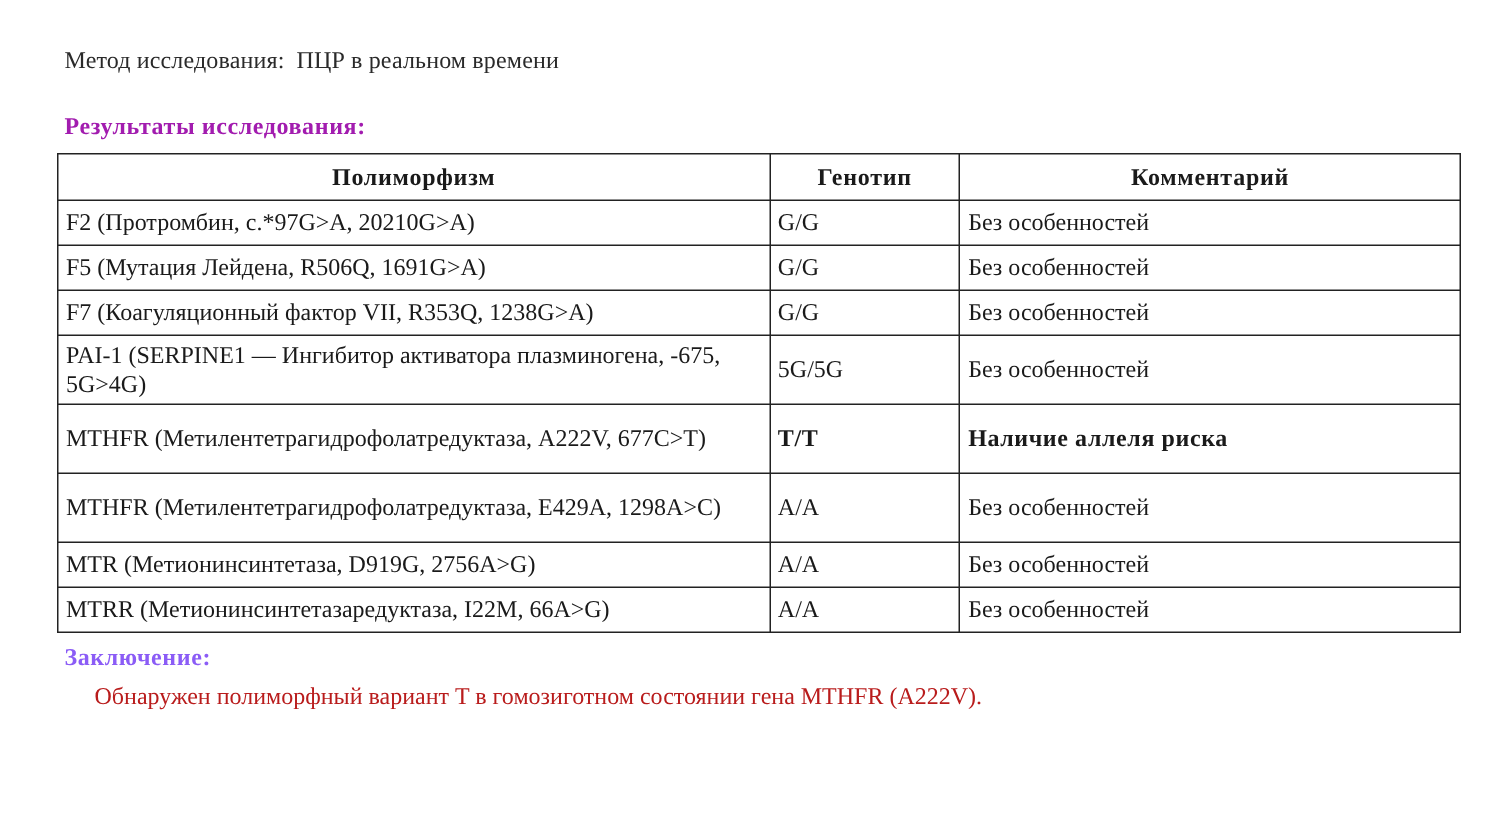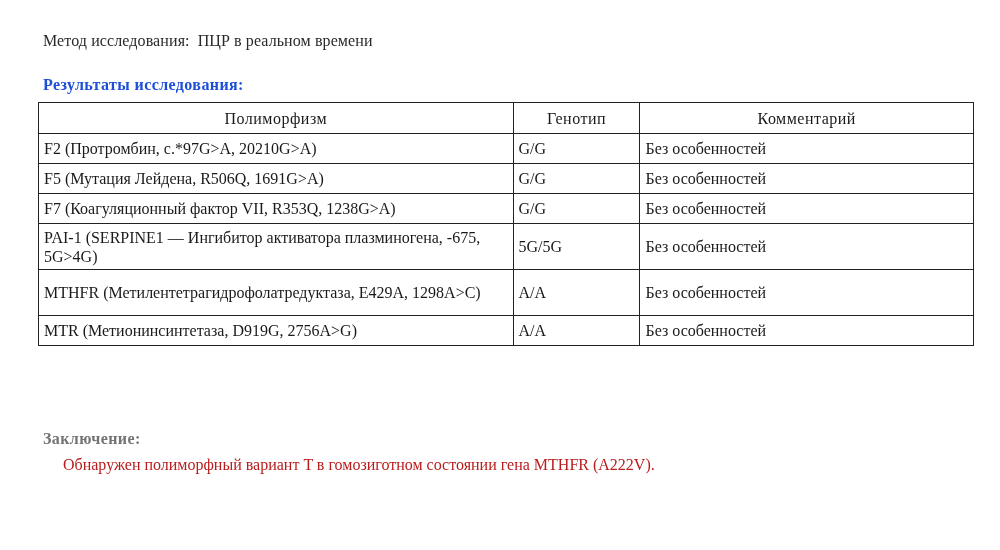--- a/index.html
+++ b/index.html
@@ -8,40 +8,40 @@
       font-family: "Liberation Serif", "DejaVu Serif", serif;
       color: #1a1a1a;
     }
     .method {
       position: absolute; left: 43px; top: 32px;
       font-size: 16px; color: #2a2a2a; letter-spacing: 0.1px;
     }
     .method .value { margin-left: 8px; }
     .results-title {
       position: absolute; left: 43px; top: 76px;
-      font-size: 16px; font-weight: bold; color: #1d4ed8; letter-spacing: 0.4px;
+      font-size: 16px; font-weight: bold; color: #a21caf; letter-spacing: 0.4px;
     }
     table.results {
       position: absolute; left: 38px; top: 102px;
       width: 936px; border-collapse: collapse;
       font-size: 16px; color: #1a1a1a;
     }
     table.results th, table.results td {
       border: 1.5px solid #222; padding: 0 5px; vertical-align: middle;
       line-height: 19px;
     }
-    table.results th { font-weight: normal; height: 30px; letter-spacing: 0.5px; }
+    table.results th { font-weight: bold; height: 30px; letter-spacing: 0.5px; }
     col.c1 { width: 475px; } col.c2 { width: 127px; } col.c3 { width: 334px; }
     td.geno { text-align: left; }
     tr.r1 td { height: 29px; }
     tr.r2 td { height: 45px; }
     tr.risk td.bold { font-weight: bold; letter-spacing: 0.4px; }
     .conclusion-title {
       position: absolute; left: 43px; top: 430px;
-      font-size: 16px; font-weight: bold; color: #737373; letter-spacing: 0.4px;
+      font-size: 16px; font-weight: bold; color: #8b5cf6; letter-spacing: 0.4px;
     }
     .conclusion-text {
       position: absolute; left: 43px; top: 454px; width: 930px;
       font-size: 16px; line-height: 21px; color: #b91c1c;
     }
     .conclusion-text p { margin: 0; text-indent: 20px; }
   </style>
 </head>
 <body>
 
@@ -78,27 +78,37 @@
     <tr class="r1">
       <td>F7 (Коагуляционный фактор VII, R353Q, 1238G&gt;A)</td>
       <td class="geno">G/G</td>
       <td>Без особенностей</td>
     </tr>
     <tr class="r2">
       <td>PAI-1 (SERPINE1 — Ингибитор активатора плазминогена, -675, 5G&gt;4G)</td>
       <td class="geno">5G/5G</td>
       <td>Без особенностей</td>
     </tr>
+    <tr class="r2 risk">
+      <td>MTHFR (Метилентетрагидрофолатредуктаза, A222V, 677C&gt;T)</td>
+      <td class="geno bold">T/T</td>
+      <td class="bold">Наличие аллеля риска</td>
+    </tr>
     <tr class="r2">
       <td>MTHFR (Метилентетрагидрофолатредуктаза, E429A, 1298A&gt;C)</td>
       <td class="geno">A/A</td>
       <td>Без особенностей</td>
     </tr>
     <tr class="r1">
       <td>MTR (Метионинсинтетаза, D919G, 2756A&gt;G)</td>
+      <td class="geno">A/A</td>
+      <td>Без особенностей</td>
+    </tr>
+    <tr class="r1">
+      <td>MTRR (Метионинсинтетазаредуктаза, I22M, 66A&gt;G)</td>
       <td class="geno">A/A</td>
       <td>Без особенностей</td>
     </tr>
   </tbody>
 </table>
 
 <div class="conclusion-title">Заключение:</div>
 <div class="conclusion-text">
   <p>Обнаружен полиморфный вариант T в гомозиготном состоянии гена MTHFR (A222V).</p>
 </div>

